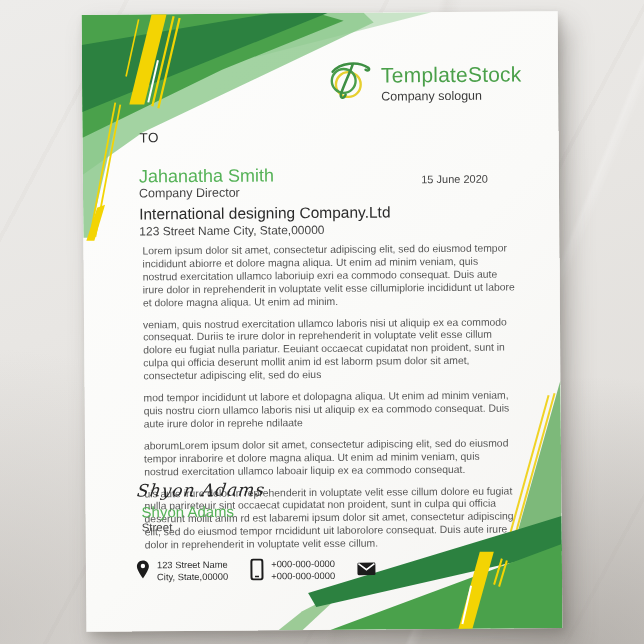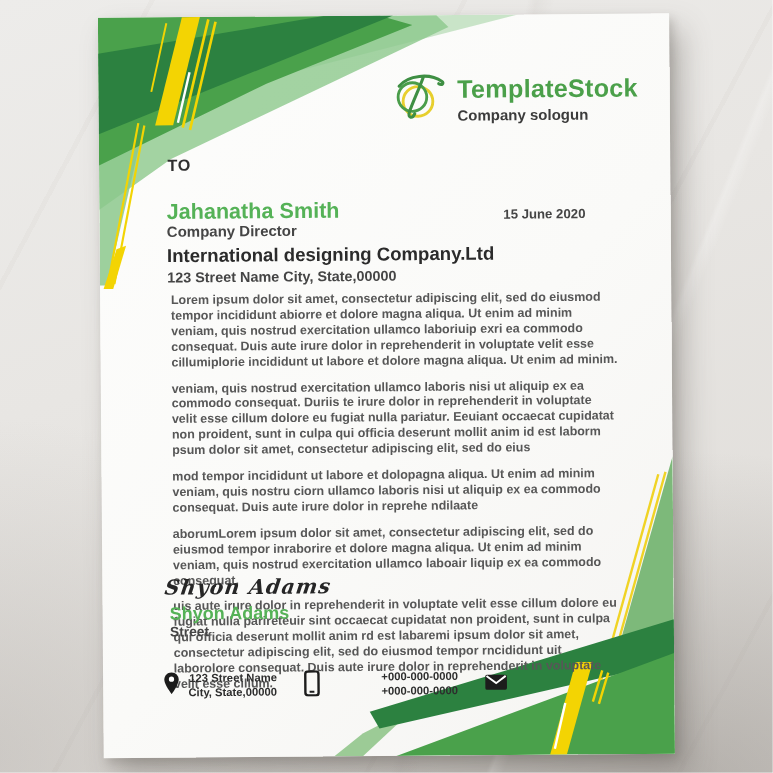--- a/index.html
+++ b/index.html
@@ -3,21 +3,20 @@
 <meta charset="utf-8">
 <style>
   html,body{margin:0;padding:0;}
   .stage{
     position:relative;width:644px;height:644px;overflow:hidden;
     font-family:"Liberation Sans",sans-serif;
     background:
       radial-gradient(150% 95% at 88% 102%, rgba(120,114,108,0.42) 0%, rgba(120,114,108,0) 46%),
       radial-gradient(120% 85% at -5% 98%, rgba(148,142,136,0.30) 0%, rgba(148,142,136,0) 52%),
       linear-gradient(160deg,#edecea 0%,#e8e6e3 40%,#dedbd7 100%);
-    font-weight: bold;
   }
   .veins{
     position:absolute;inset:0;pointer-events:none;opacity:.5;
     background:
       linear-gradient(112deg, transparent 73.5%, rgba(255,255,255,.45) 74%, transparent 75.2%),
       linear-gradient(100deg, transparent 58%, rgba(165,158,150,.18) 59%, transparent 61%),
       repeating-linear-gradient(118deg, transparent 0 110px, rgba(160,152,146,.10) 110px 114px, transparent 114px 230px);
   }
   .paper{
     position:absolute;left:84px;top:13px;width:476px;height:617px;
@@ -38,25 +37,25 @@
   .rtitle{left:56px;top:172px;font-size:12.5px;color:#454545;}
   .date{right:71px;top:161px;font-size:11px;color:#454545;text-align:right;}
   .rcompany{left:56px;top:191px;font-size:15.5px;color:#2b2b2b;}
   .raddress{left:56px;top:210px;font-size:12px;color:#454545;}
   .body-block{left:59px;top:231px;width:372px;color:#575757;font-size:10.4px;line-height:12.9px;text-align:left;}
   .body-block p{margin:0 0 9px 0;}
   .sig-script{left:52px;top:466px;font-family:"DejaVu Serif","Liberation Serif",serif;font-style:italic;font-size:17px;color:#262626;transform:skewX(-8deg);letter-spacing:1px;}
   .sig-name{left:56px;top:489px;font-size:15px;color:#55b257;}
   .sig-title{left:56px;top:507px;font-size:11.5px;color:#454545;}
   .footer{left:50px;top:545px;display:flex;align-items:flex-start;color:#2d2d2d;}
-  .fcol{display:flex;align-items:flex-start;text-align:right;}
+  .fcol{display:flex;align-items:flex-start;}
   .ficon{width:14px;height:22px;margin-right:7px;flex:0 0 auto;}
   .ficon.env{width:19px;}
   .flines{font-size:9.4px;line-height:12px;white-space:nowrap;}
-  .fcol+.fcol{margin-left:22px;gap:44px;}
+  .fcol+.fcol{margin-left:22px;}
 </style>
 </head>
 <body>
 
 <div class="stage">
   <div class="veins"></div>
 
   <div class="paper">
 
     <svg class="decor" viewBox="0 0 476 617" aria-hidden="true">

